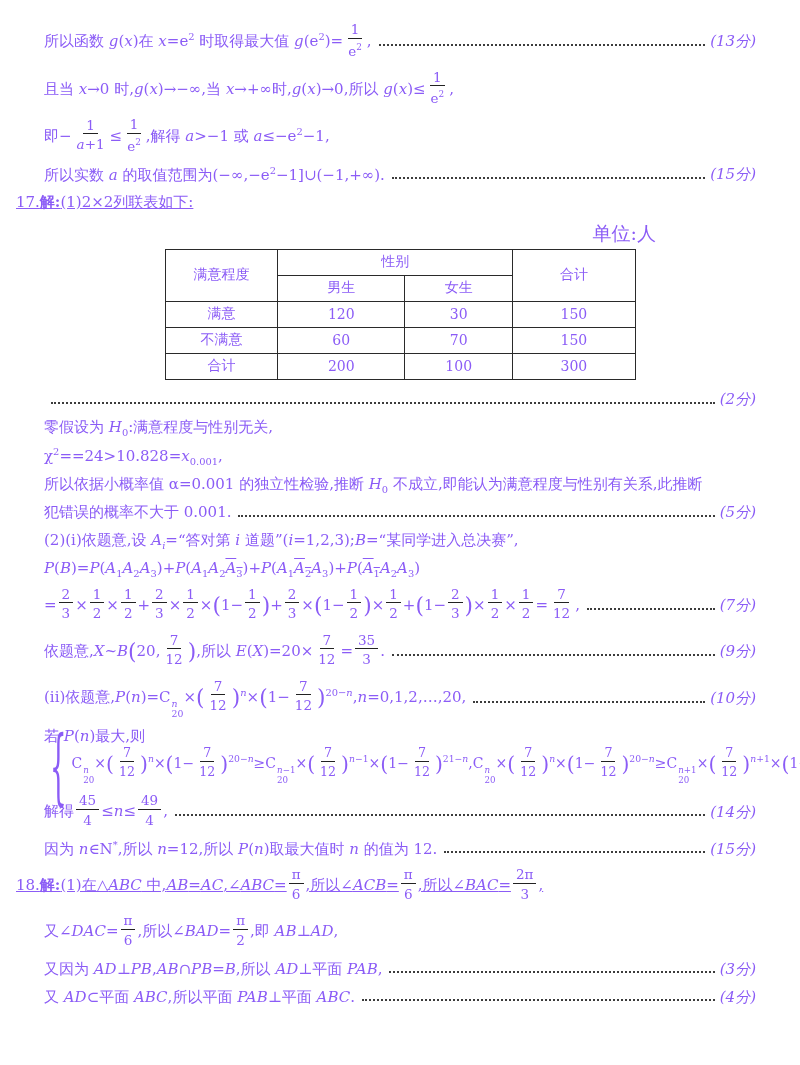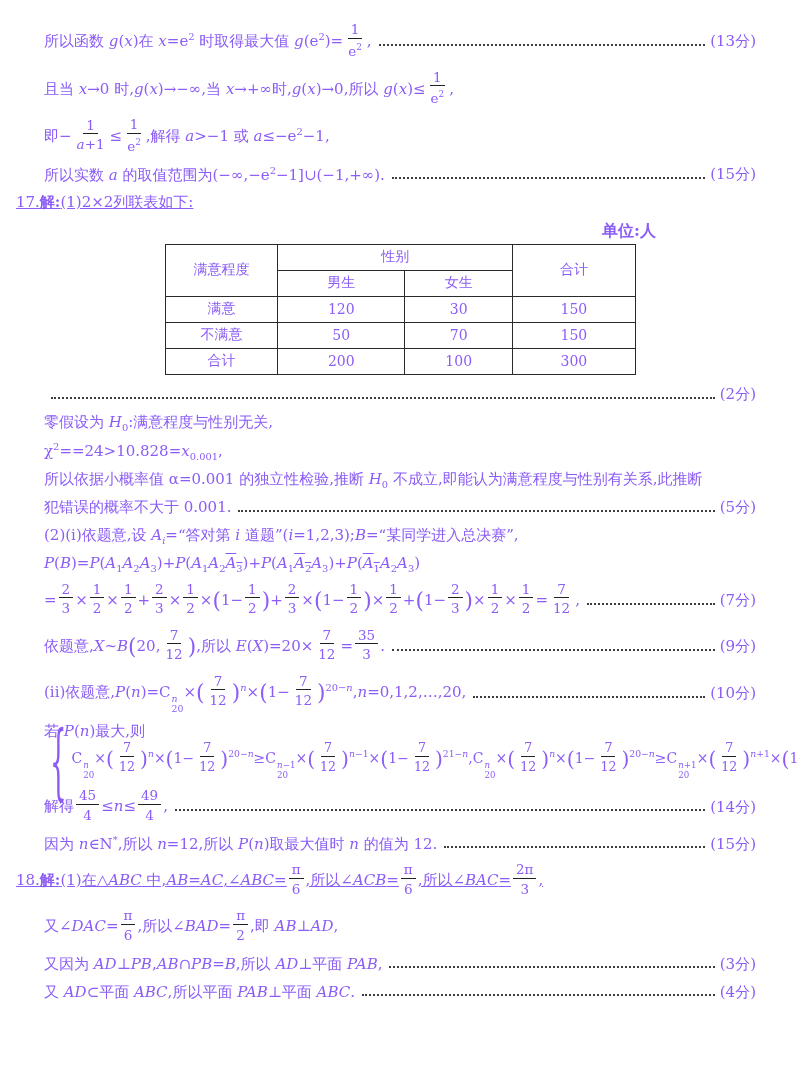--- a/index.html
+++ b/index.html
@@ -6,21 +6,21 @@
   html, body { margin: 0; padding: 0; background: #ffffff; }
   .page {
     width: 800px; height: 1065px; overflow: hidden;
     background: #ffffff; color: #8b5cf6;
     font-family: "DejaVu Serif", "Liberation Serif", serif;
     font-size: 15px; padding: 18px 44px 8px 44px;
   }
   .line { display: flex; align-items: center; padding: 4px 0; min-height: 28px; }
   .line .txt { flex: 0 1 auto; }
   .line .lead { flex: 1 1 auto; height: 2px; border-bottom: 2px dotted #3c3c3c; margin: 0 5px 0 7px; align-self: center; position: relative; top: 3px; min-width: 14px; }
-  .line .score { white-space: nowrap; flex: 0 0 auto; }
+  .line .score { white-space: nowrap; flex: 0 0 auto; font-style: italic; }
   .outdent { margin-left: -28px; text-decoration: underline; }
   b { font-weight: bold; }
   i { font-style: italic; font-family: "DejaVu Serif", serif; }
   sup { font-size: 0.66em; }
   sub { font-size: 0.66em; }
   
   .f { display: inline-flex; flex-direction: column; align-items: center; vertical-align: middle; margin: 0 2px; line-height: 1.15; font-size: 0.9em; }
   .f .n { border-bottom: 1.5px solid #222; padding: 0 3px; }
   .f .d { padding: 3px 3px; }
   
@@ -28,21 +28,21 @@
   
   .ov { text-decoration: overline; margin-top: 36px; }
   
   .ss { display: inline-flex; flex-direction: column; align-items: flex-start; font-size: 0.62em; line-height: 1.1; vertical-align: -0.55em; margin-left: 1px; }
   
   .sys { display: inline-flex; align-items: center; margin-left: 4px; }
   .brace { display: inline-block; font-size: 26px; transform: scaleY(3.2); transform-origin: center; margin: 0 5px 0 2px; font-weight: 400; }
   .sysrows { display: inline-flex; flex-direction: row; row-gap: 9px; }
   .sysrow { white-space: nowrap; font-size: 14px; }
   
-  .unit { width: 512px; margin: 4px auto 2px; text-align: right; font-size: 16px; font-weight: bold; }
+  .unit { width: 512px; margin: 4px auto 2px; text-align: right; font-size: 19px; }
   .tablewrap { width: 471px; margin: 0 auto 6px; border-radius: 26px; }
   table { border-collapse: collapse; width: 100%; font-size: 14px; table-layout: fixed; }
   th, td { border: 1px solid #2a2a2a; text-align: center; padding: 2px 6px; font-weight: normal; height: 26px; }
   col.c1 { width: 24%; } col.c2 { width: 27%; } col.c3 { width: 23%; } col.c4 { width: 26%; }
 </style>
 </head>
 <body>
 
 <div class="page">
   <div id="top-lines">
@@ -102,21 +102,21 @@
       </thead>
       <tbody id="table-body">
           <tr>
             <td>满意</td>
             <td>120</td>
             <td>30</td>
             <td>150</td>
           </tr>
           <tr>
             <td>不满意</td>
-            <td>50</td>
+            <td>60</td>
             <td>70</td>
             <td>150</td>
           </tr>
           <tr>
             <td>合计</td>
             <td>200</td>
             <td>100</td>
             <td>300</td>
           </tr>
         </tbody>

